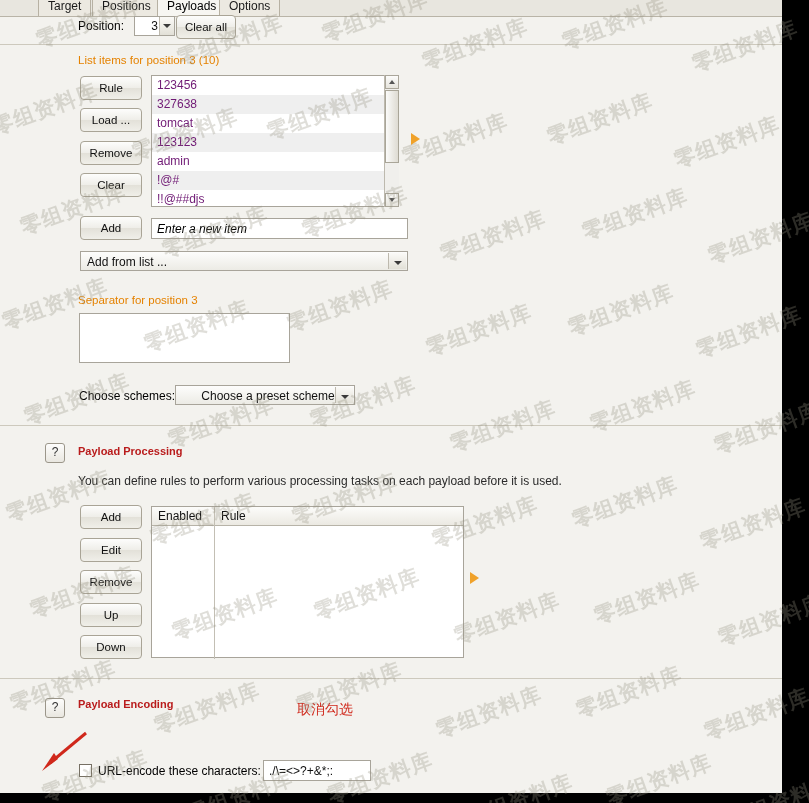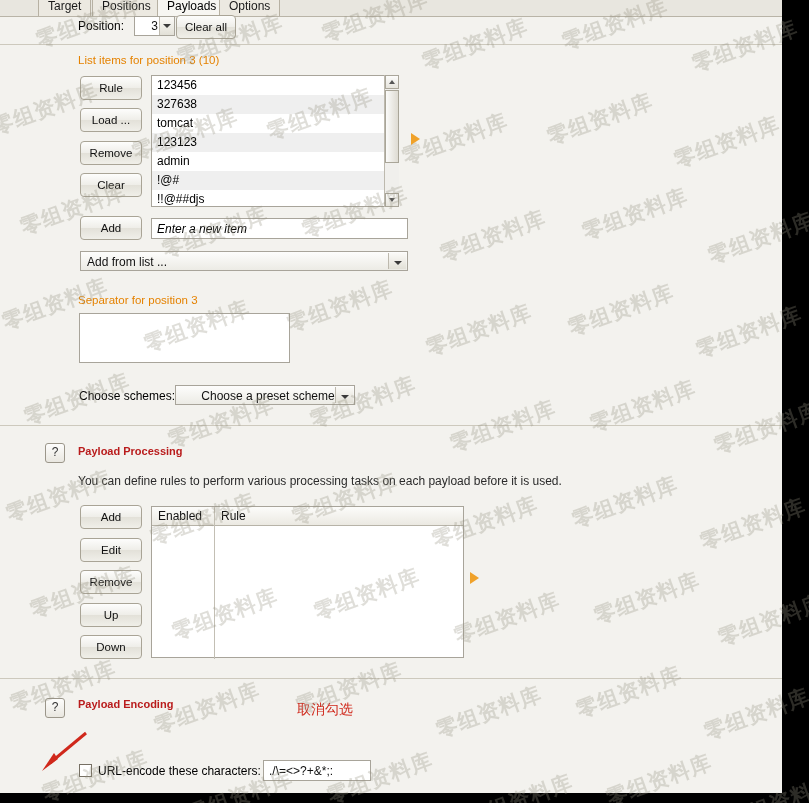--- a/index.html
+++ b/index.html
@@ -103,21 +103,21 @@
     background: #fff;
     border: 1px solid #a8a49a;
     box-sizing: border-box;
     overflow: hidden;
   }
   .listrow {
     height: 19px;
     line-height: 19px;
     padding-left: 5px;
     font-size: 12px;
-    color: #000000;
+    color: #701a75;
     white-space: nowrap;
   }
   .listrow.alt { background: #efefef; }
   .vscroll {
     position: absolute;
     width: 15px;
     background: #f0efec;
     border-left: 1px solid #bdb9ae;
     box-sizing: border-box;
   }

